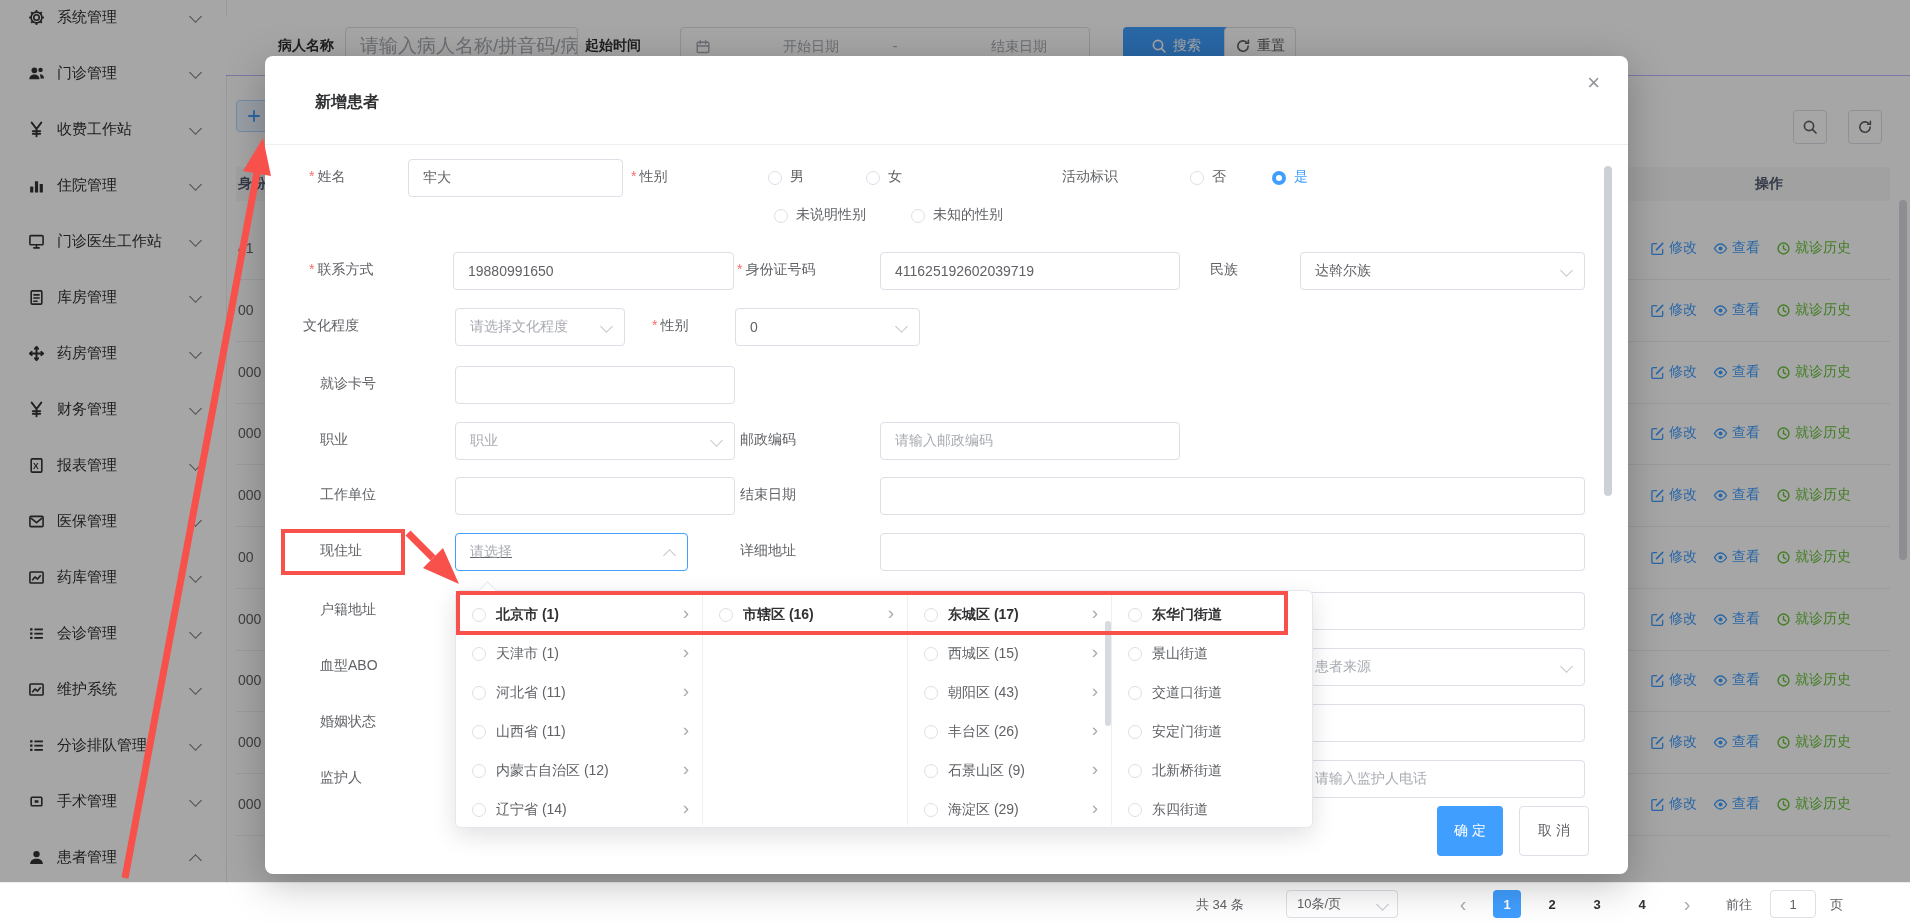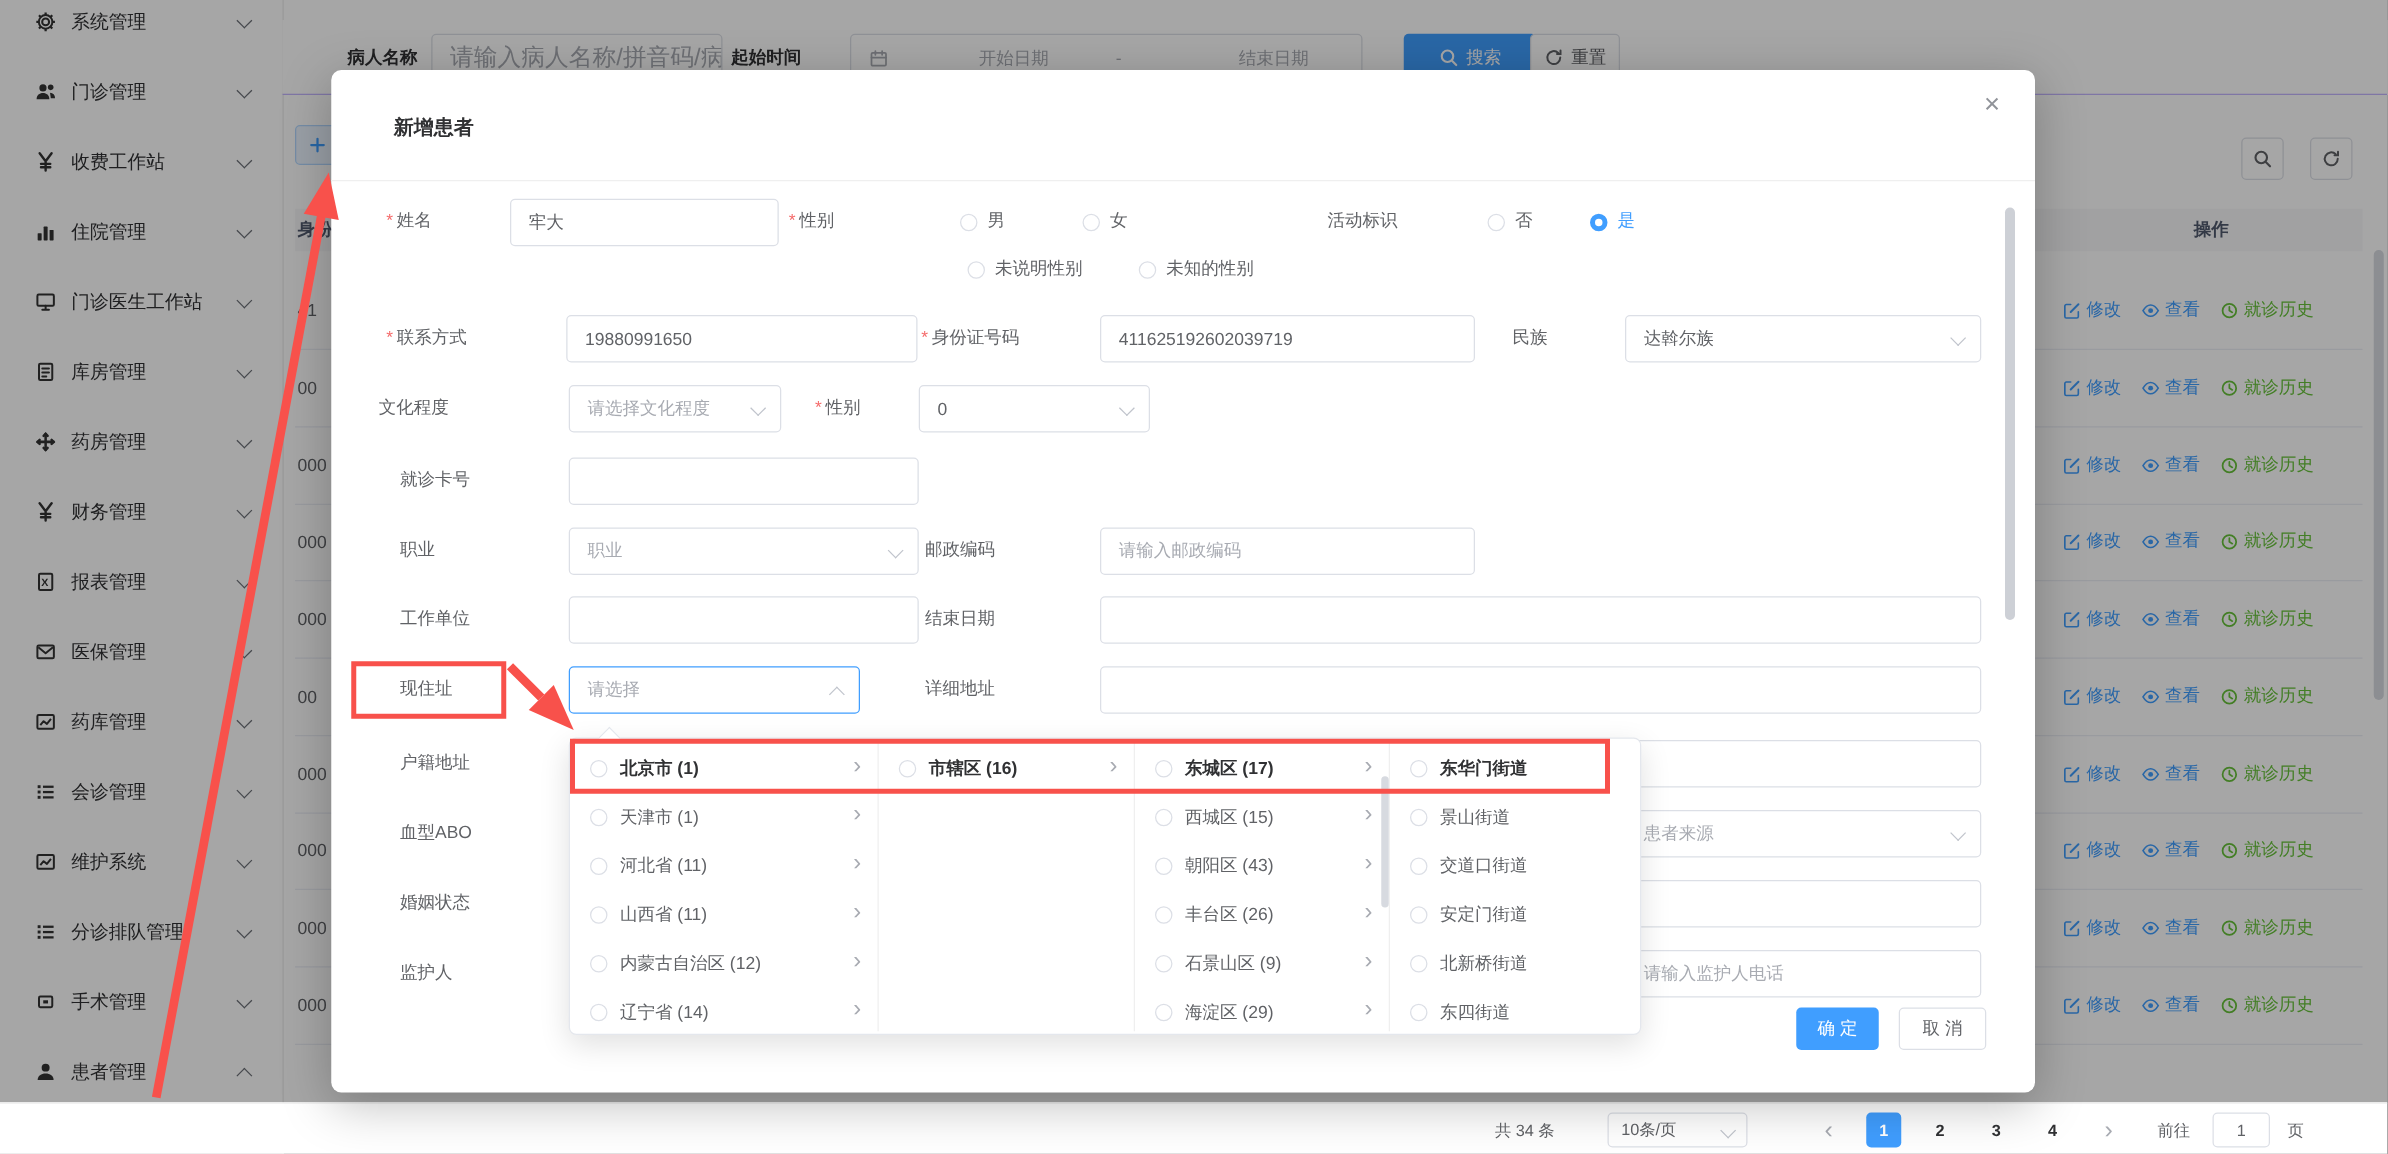--- a/index.html
+++ b/index.html
@@ -18,30 +18,30 @@
   .side-item .chev{position:absolute;right:26px;top:23px;}
   .side-item .chev.up{transform:rotate(225deg);top:27px;}
   .side-subitem{position:relative;height:56px;display:flex;align-items:center;padding-left:50px;font-size:15px;color:#409eff;font-weight:600;cursor:pointer;}
   .side-subitem .s-ic{color:#409eff;}
 
   
   .topbar{position:absolute;left:226px;top:16px;width:1684px;height:59px;background:#fff;border-bottom:1px solid #c4b5fd;}
   .tb-lbl{position:absolute;top:21px;font-size:14px;font-weight:700;color:#303133;white-space:nowrap;}
   .fld{position:absolute;height:38px;border:1px solid #dcdfe6;border-radius:4px;background:#fff;display:flex;align-items:center;
        padding:0 14px;font-size:14px;color:#606266;box-sizing:border-box;white-space:nowrap;overflow:hidden;}
-  .fld.open{border-color:#409eff;}
+  .fld.open{border-color:#409eff;text-decoration:underline;}
   .ph{color:#a8abb2;}
   .dchev{position:absolute;right:13px;top:13px;width:8px;height:8px;border-right:1.4px solid #c0c4cc;border-bottom:1.4px solid #c0c4cc;transform:rotate(45deg);}
   .dchev.up{transform:rotate(225deg);top:17px;}
   .daterange{padding:0;}
   .daterange .cal{position:absolute;left:14px;top:11px;width:16px;height:16px;color:#a8abb2;}
   .daterange .d1{position:absolute;left:60px;top:10px;width:140px;text-align:center;}
   .daterange .dash{position:absolute;left:204px;top:10px;width:20px;text-align:center;}
   .daterange .d2{position:absolute;left:268px;top:10px;width:140px;text-align:center;}
-  .btn{position:absolute;height:34px;border-radius:4px;font-size:14px;display:flex;align-items:center;justify-content:center;
+  .btn{position:absolute;height:50px;border-radius:4px;font-size:14px;display:flex;align-items:center;justify-content:center;
        gap:6px;box-sizing:border-box;cursor:pointer;white-space:nowrap;}
   .btn.primary{background:#409eff;color:#fff;}
   .btn.plain{background:#fff;border:1px solid #dcdfe6;color:#606266;}
 
   
   .add-btn{position:absolute;left:236px;top:100px;width:64px;height:32px;background:#ecf5ff;border:1px solid #b3d8ff;border-radius:4px;
     color:#409eff;display:flex;align-items:center;padding-left:9px;box-sizing:border-box;}
   .tool-btn{position:absolute;top:110px;width:34px;height:34px;border:1px solid #dcdfe6;border-radius:4px;color:#606266;
     display:flex;align-items:center;justify-content:center;box-sizing:border-box;background:#fff;}
   .table-area{position:absolute;left:236px;top:167px;width:1654px;height:740px;}

